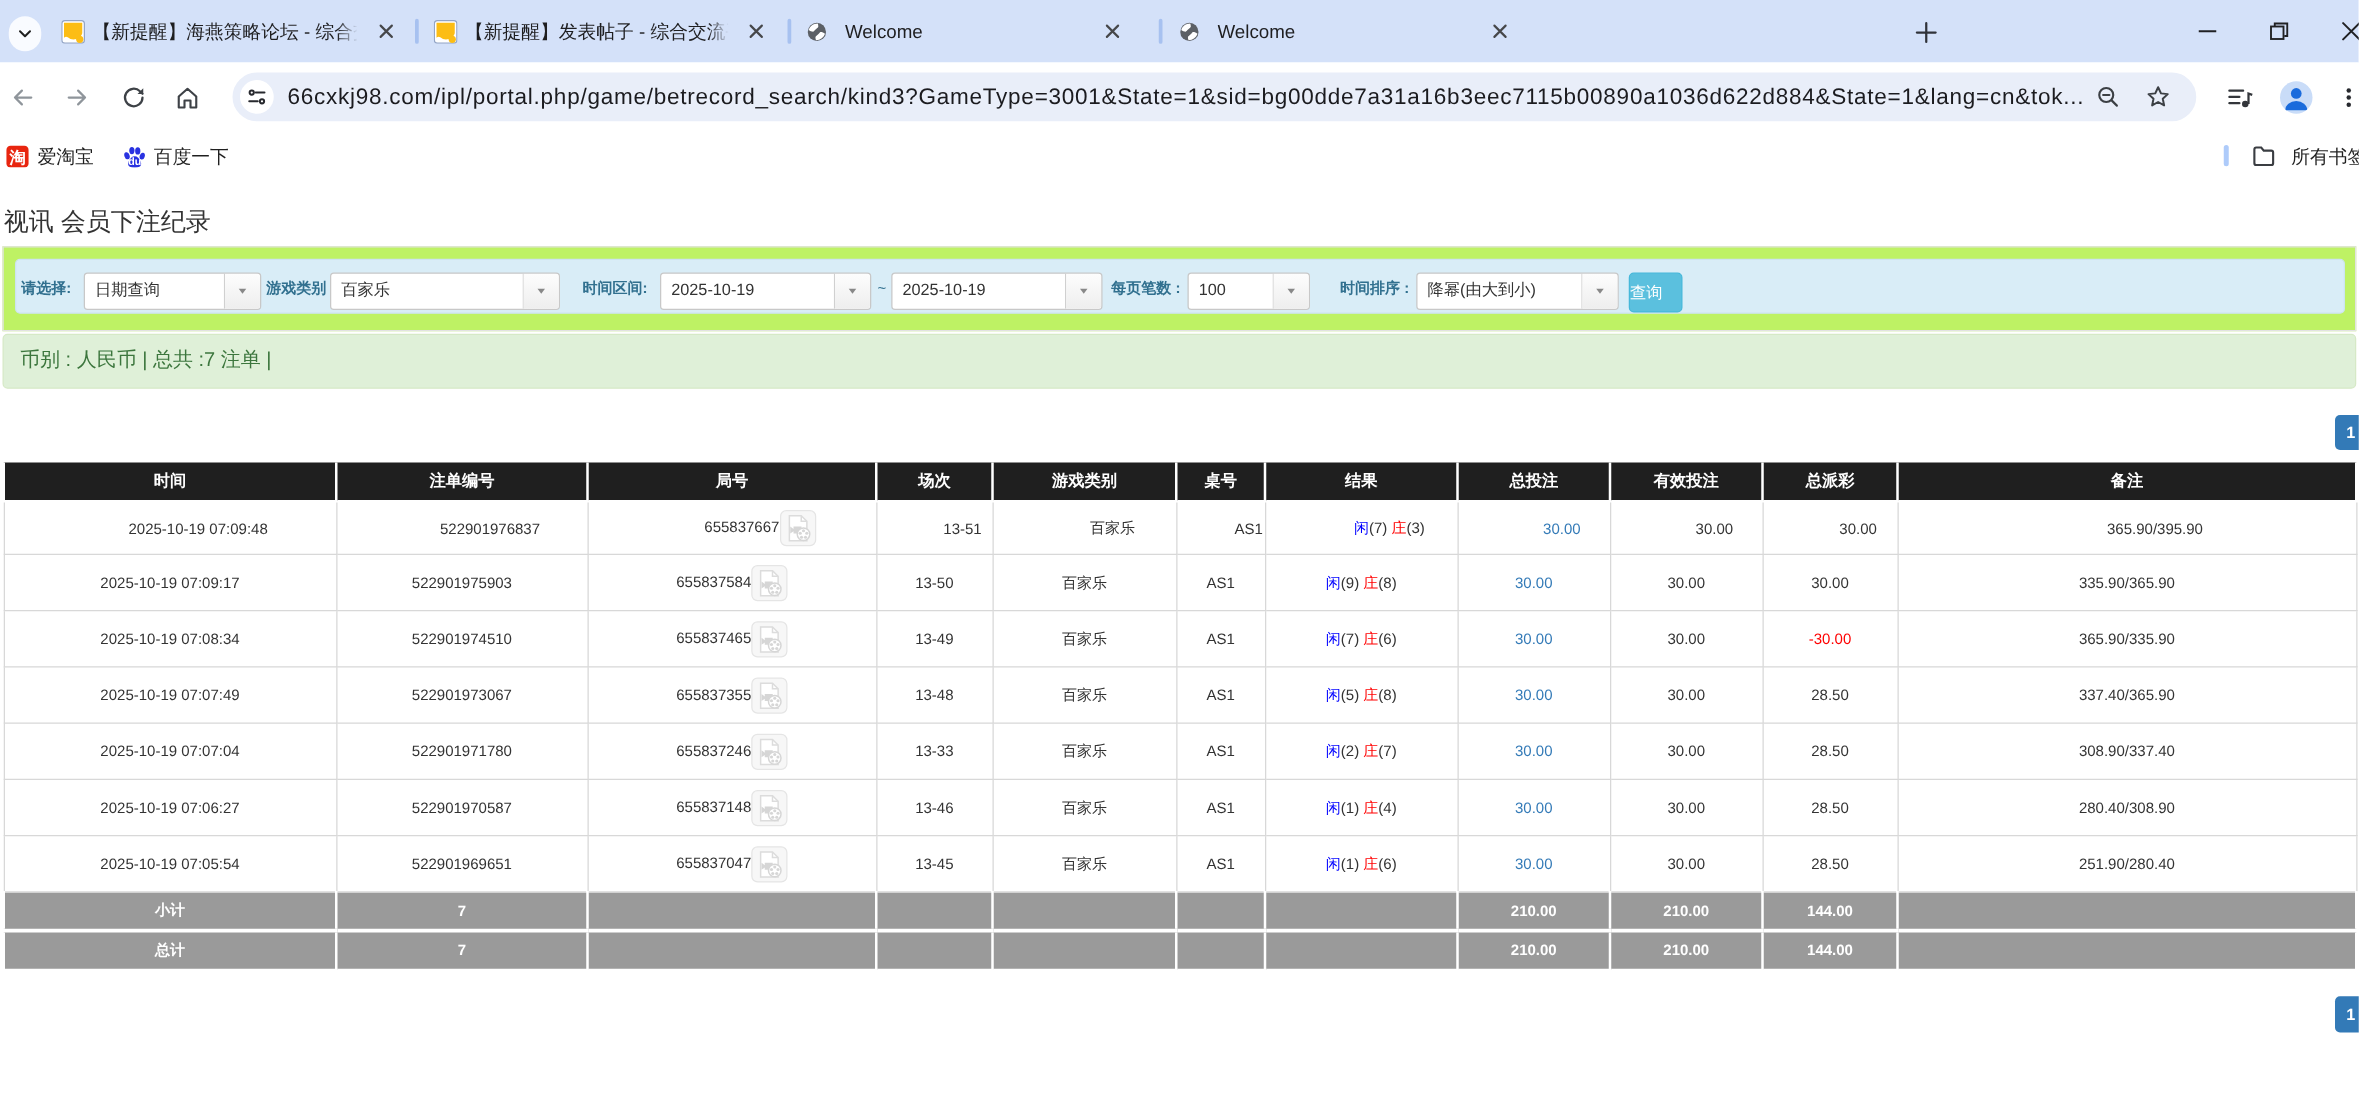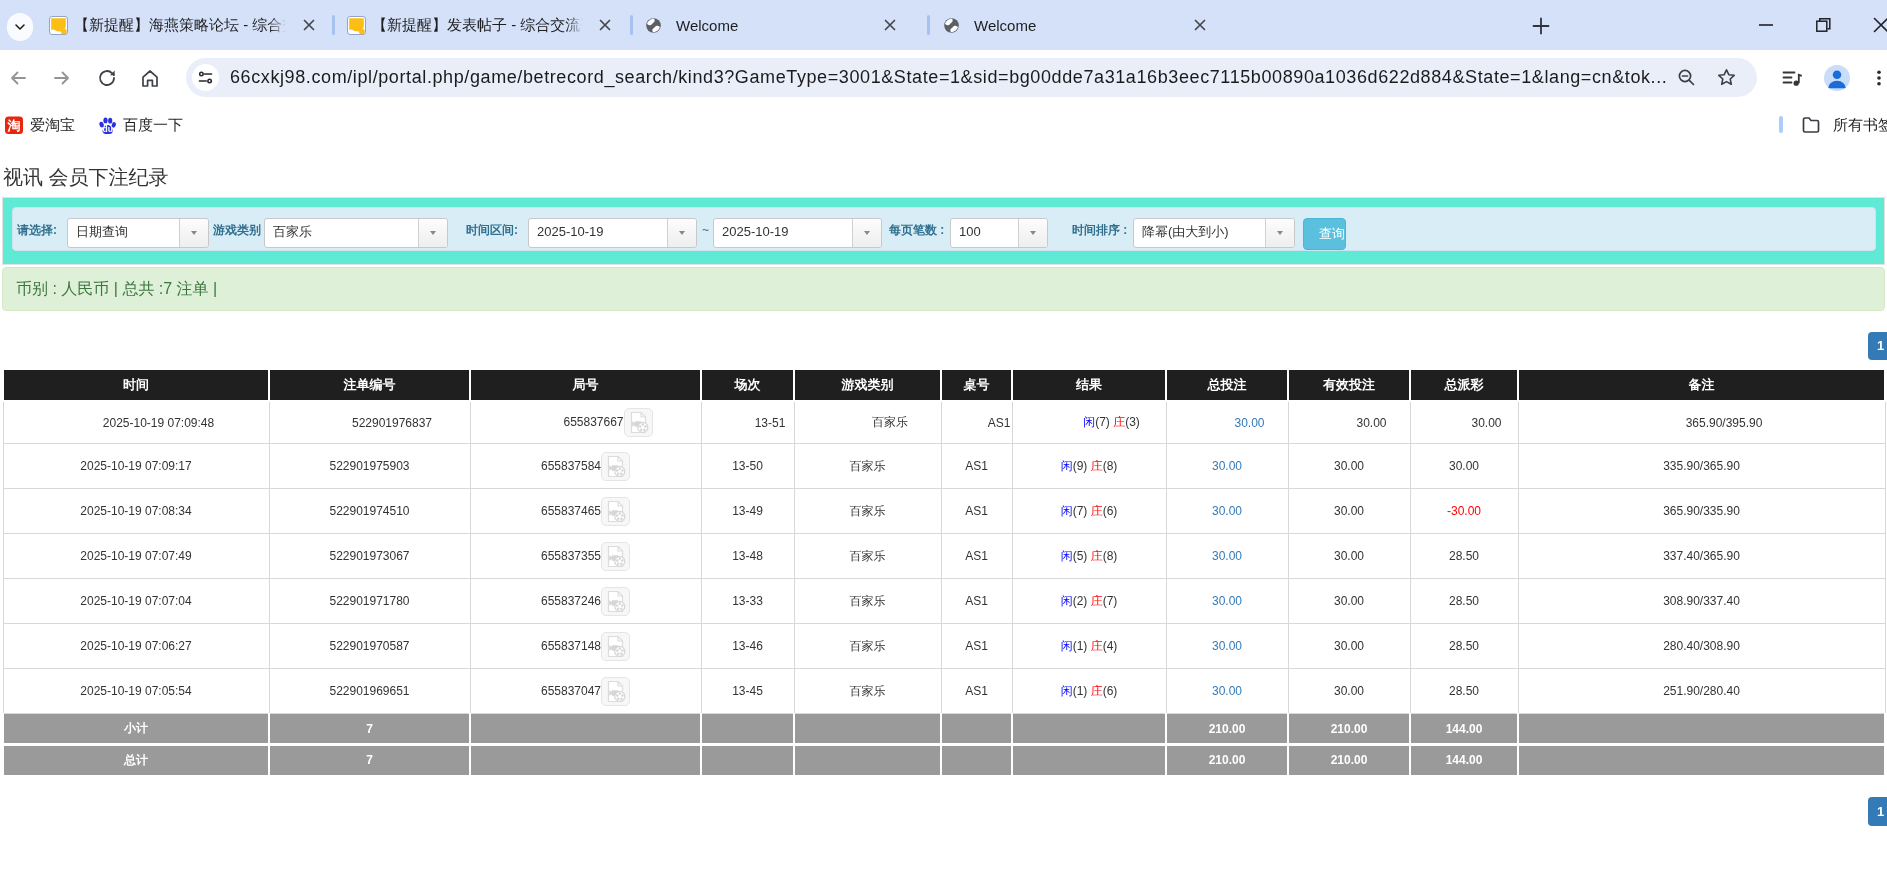--- a/index.html
+++ b/index.html
@@ -26,28 +26,28 @@
 #omnicircle { position:absolute; left:6px; top:6px; width:27px; height:27px; border-radius:50%; background:#fff; display:flex; align-items:center; justify-content:center; }
 #urltext { position:absolute; left:44px; top:0; height:39px; line-height:39px; font-size:18px; letter-spacing:0.6px; color:#1b1b1f; white-space:nowrap; }
 .tbicon { position:absolute; top:50%; transform:translateY(-50%); }
 
 
 #bookmarks { position:absolute; left:0; top:105px; width:1887px; height:40px; background:#fff; }
 .bmitem { position:absolute; top:0; height:40px; display:flex; align-items:center; gap:7px; font-size:15px; color:#1f1f1f; white-space:nowrap; }
 
 
 #pagetitle { position:absolute; left:3px; top:164px; font-size:20px; color:#333; }
-#panel { position:absolute; left:2px; top:197px; width:1883px; height:68px; border:1px solid #e2e2e2; background:#5eead4; }
+#panel { position:absolute; left:2px; top:197px; width:1883px; height:68px; border:1px solid #e2e2e2; background:#bef264; }
 #filterbar { position:absolute; left:9px; top:9px; width:1864px; height:44px; background:#d9edf7; border:1px solid #cde4f0; border-radius:4px; }
 .flabel { position:absolute; top:0; height:44px; line-height:45px; font-size:12px; font-weight:bold; color:#31708f; white-space:nowrap; }
 .combo { position:absolute; top:10px; height:30px; background:#fff; border:1px solid #c8c8c8; border-radius:3px; }
 .combo .txt { position:absolute; left:8px; top:0; height:28px; line-height:26px; font-size:13px; color:#333; white-space:nowrap; }
 .combo .arrow { position:absolute; right:0; top:0; width:29px; height:28px; border-left:1px solid #d0d0d0; background:linear-gradient(#fdfdfd,#eeeeee); border-radius:0 3px 3px 0; }
 .combo .arrow:after { content:""; position:absolute; left:50%; top:50%; margin:-2px 0 0 -3.5px; border:3.5px solid transparent; border-top:4.5px solid #888; }
-#querybtn { position:absolute; left:1290px; top:10px; width:43px; height:32px; background:#5bc0de; border:1px solid #46b8da; border-radius:4px; color:#fff; font-size:13px; text-align:right; line-height:30px; }
+#querybtn { position:absolute; left:1290px; top:10px; width:43px; height:32px; background:#5bc0de; border:1px solid #46b8da; border-radius:4px; color:#fff; font-size:13px; text-align:left; line-height:30px; }
 #greenbar { position:absolute; left:2px; top:267px; width:1883px; height:44px; background:#dff0d8; border:1px solid #d6e9c6; border-radius:4px; }
 #greenbar .lft { position:absolute; left:13px; top:0; height:44px; line-height:42px; font-size:16px; color:#3c763d; }
 #greenbar .rgt { position:absolute; right:2px; top:0; height:44px; line-height:42px; font-size:12px; color:#ff0000; }
 .pagbtn { position:absolute; left:1868px; width:26px; height:28px; background:#337ab7; border-radius:4px; color:#fff; font-size:13px; font-weight:bold; text-align:left; padding-left:9px; line-height:28px; }
 
 
 #bettable { position:absolute; left:2px; top:370px; width:1882px; border-collapse:collapse; table-layout:fixed; }
 #bettable th { background:#1f1f1f; color:#fff; font-size:13px; font-weight:bold; height:31px; border:2px solid #fff; border-top:none; text-align:center; padding:0; }
 #bettable td { background:#fff; font-size:12px; color:#333; height:45px; border:1px solid #d8d8d8; text-align:center; padding:0; }
 #bettable tr.foot td { background:#9a9a9a; color:#fff; font-weight:bold; height:31px; border:2px solid #fff; border-top:1px solid #fff; }

